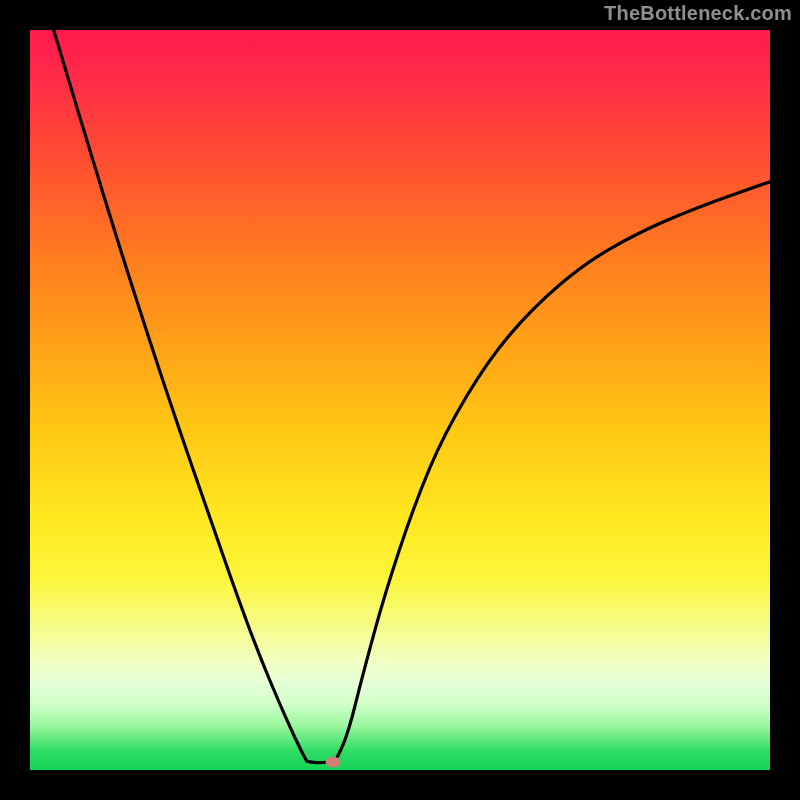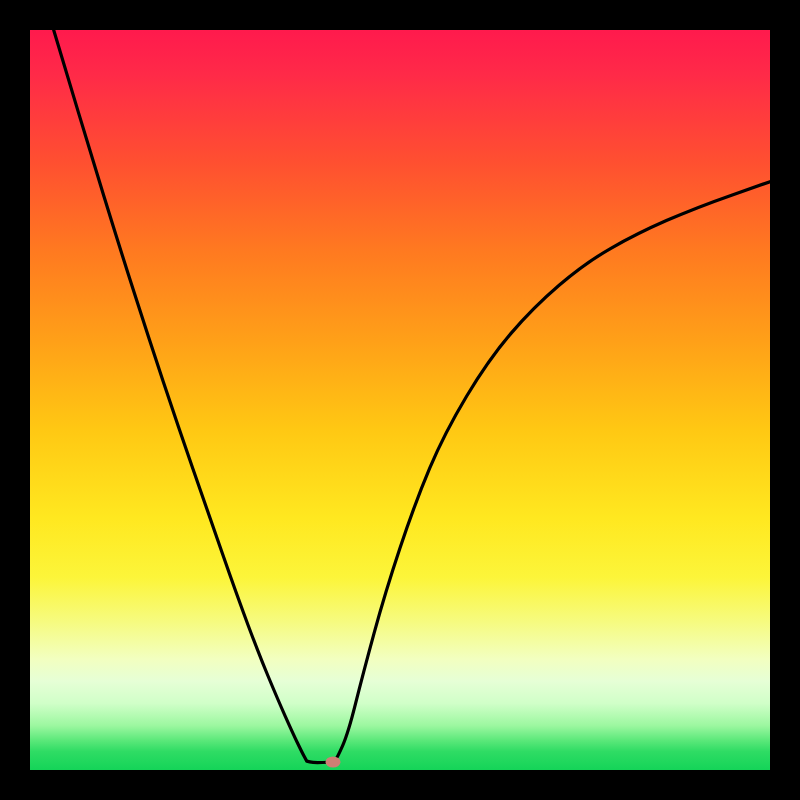--- a/index.html
+++ b/index.html
@@ -73,20 +73,21 @@
     border-radius: 50%;
     background: #cd7f74;
     transform: translate(-50%, -50%);
   }
 </style>
 </head>
 <body>
 
 <div class="frame">
 
+  <div class="watermark">TheBottleneck.com</div>
 
   <div class="plot">
     <div class="gradient-bg"></div>
 
     <svg class="curve-svg" viewBox="0 0 740 740" preserveAspectRatio="none">
       <path fill="none" stroke="#000000" stroke-width="3.2" stroke-linecap="round" stroke-linejoin="round" d="M 23.68 0.00 Q 37.00 44.40 48.10 81.40 Q 59.20 118.40 74.00 166.50 Q 88.80 214.60 103.60 260.85 Q 118.40 307.10 133.20 351.50 Q 148.00 395.90 162.80 438.45 Q 177.60 481.00 192.40 523.55 Q 207.20 566.10 218.30 595.70 Q 229.40 625.30 238.65 647.50 Q 247.90 669.70 255.30 686.35 Q 262.70 703.00 267.51 712.99 Q 272.32 722.98 274.54 727.05 Q 276.76 731.12 276.76 731.12 Q 276.76 731.12 279.72 731.86 Q 282.68 732.60 287.49 732.60 Q 292.30 732.60 297.85 732.23 Q 303.40 731.86 305.25 730.01 Q 307.10 728.16 312.65 715.58 Q 318.20 703.00 325.60 673.40 Q 333.00 643.80 344.10 603.10 Q 355.20 562.40 370.00 518.00 Q 384.80 473.60 399.60 438.45 Q 414.40 403.30 436.60 366.30 Q 458.80 329.30 481.00 303.40 Q 503.20 277.50 529.10 255.30 Q 555.00 233.10 580.90 218.30 Q 606.80 203.50 636.40 190.55 Q 666.00 177.60 703.00 164.65 L 740.00 151.70"></path>
     </svg>
 
     <div class="marker" style="left: 303.4px; top: 731.86px;"></div>
   </div>

